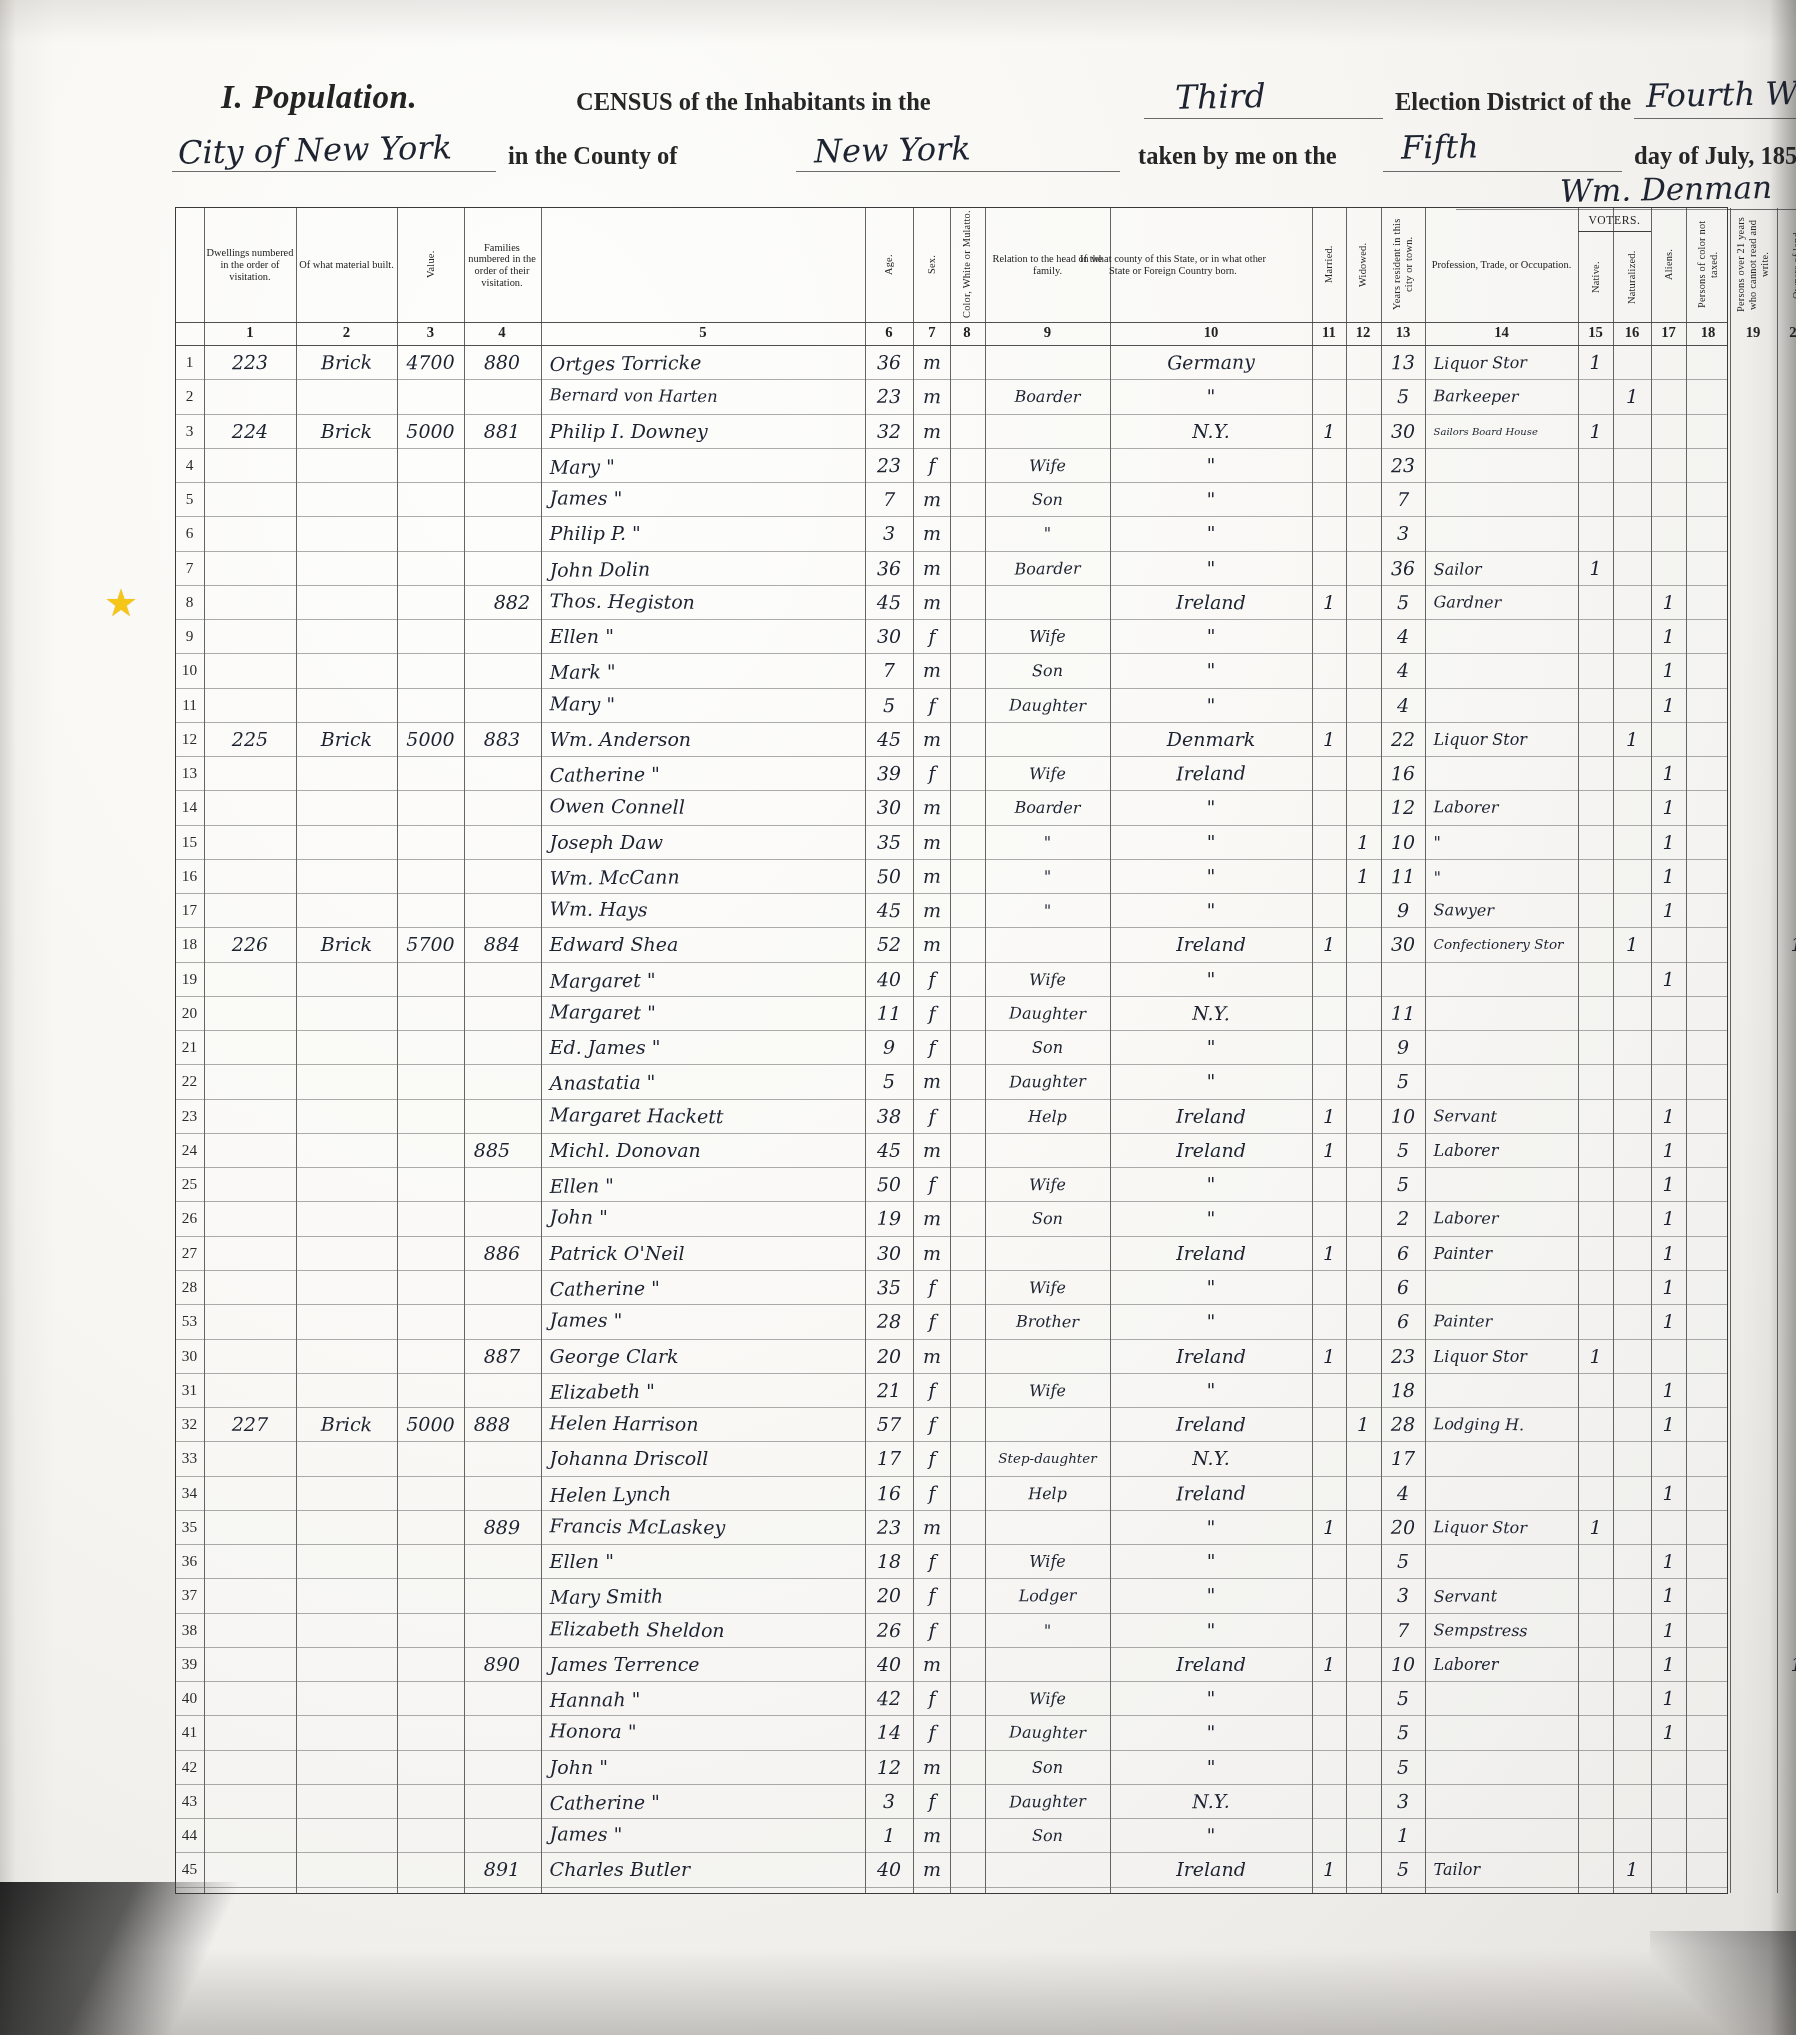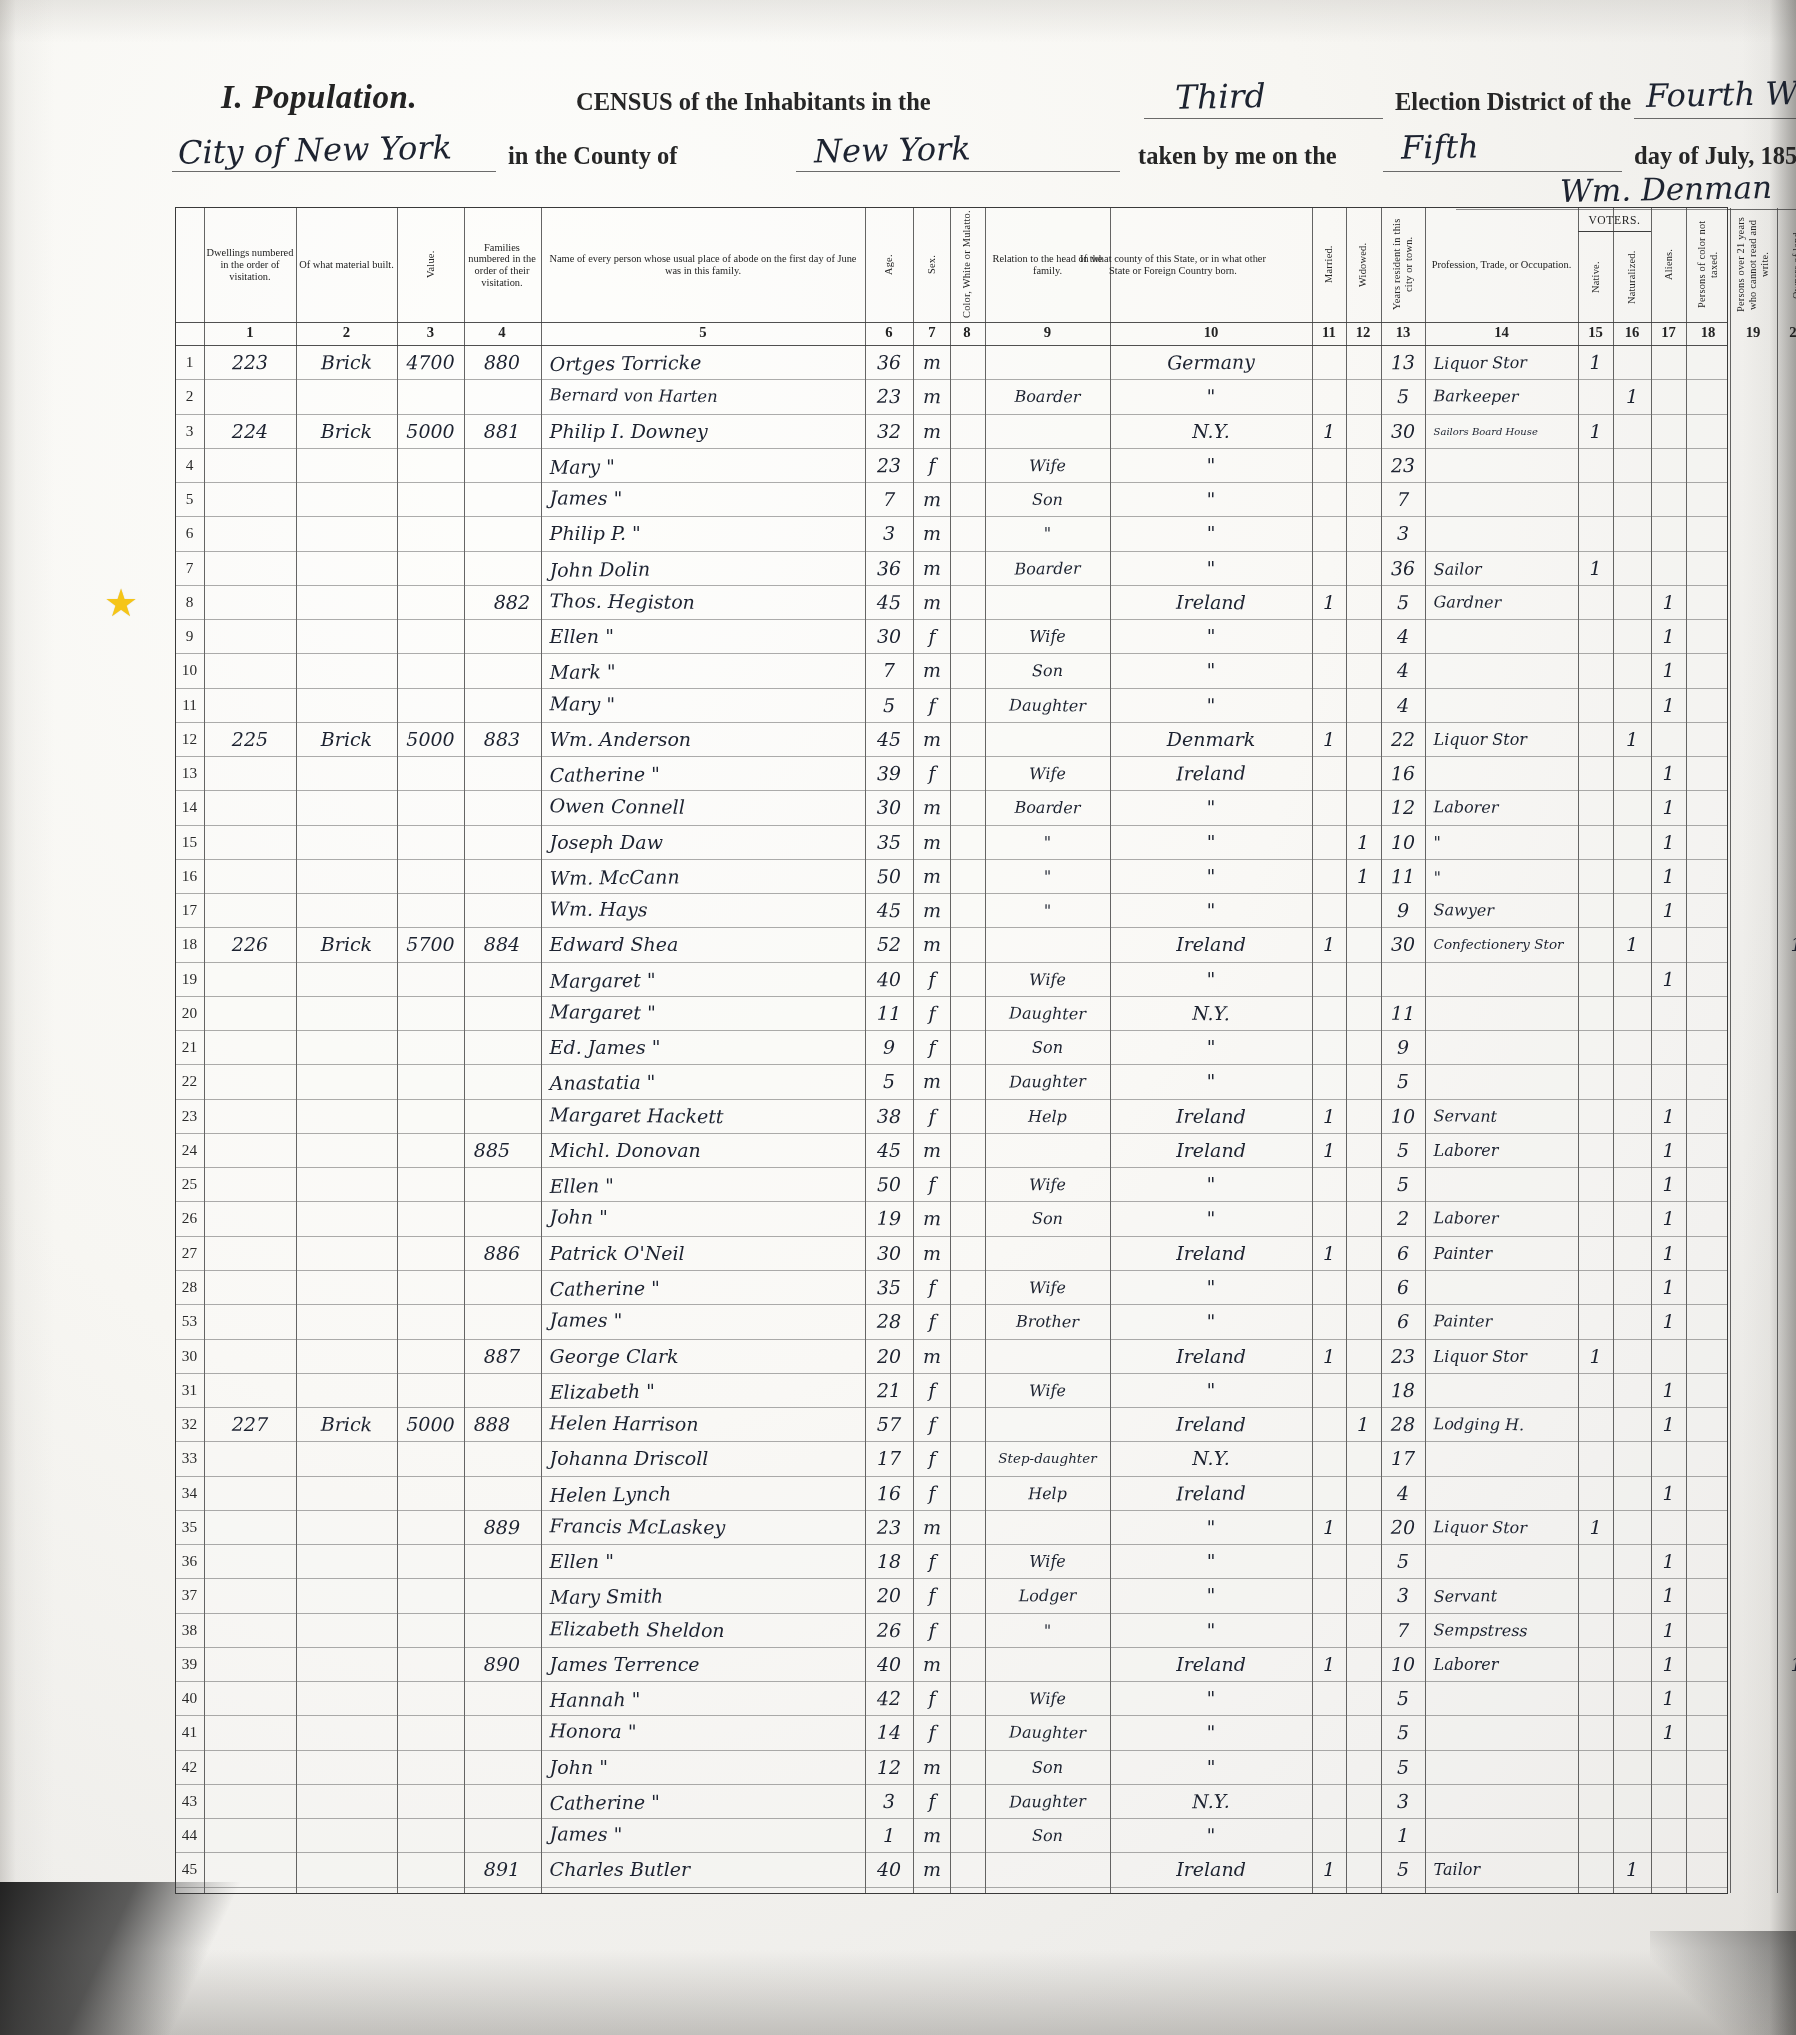--- a/index.html
+++ b/index.html
@@ -255,21 +255,20 @@
       <div class="vline" style="left: 1554px;"></div>
       <div class="vline" style="left: 1601px;"></div>
       <div class="hline strong" style="top: 114px;"></div>
       <div class="hline strong" style="top: 137px;"></div>
       <div class="voters-hdr" style="left: 1402px; width: 73px;">VOTERS.</div>
       <div style="position: absolute; left: 1402px; width: 73px; top: 23px; height: 1.2px; background: rgb(61, 61, 61);"></div>
       <div class="colhdr" style="left: 28px; width: 92px;">Dwellings numbered in the order of visitation.</div>
       <div class="colhdr" style="left: 120px; width: 101px;">Of what material built.</div>
       <div class="colhdr vert" style="left: 221px; width: 67px;">Value.</div>
       <div class="colhdr" style="left: 288px; width: 76px;">Families numbered in the order of their visitation.</div>
-      <div class="colhdr" style="left: 365px; width: 324px;">Name of every person whose usual place of abode on the first day of June was in this family.</div>
       <div class="colhdr vert" style="left: 689px; width: 48px;">Age.</div>
       <div class="colhdr vert" style="left: 737px; width: 38px;">Sex.</div>
       <div class="colhdr vert" style="left: 774px; width: 34px;">Color, White or Mulatto.</div>
       <div class="colhdr" style="left: 809px; width: 125px;">Relation to the head of the family.</div>
       <div class="colhdr" style="left: 896px; width: 202px;">In what county of this State, or in what other State or Foreign Country born.</div>
       <div class="colhdr vert" style="left: 1136px; width: 34px;">Married.</div>
       <div class="colhdr vert" style="left: 1170px; width: 34px;">Widowed.</div>
       <div class="colhdr vert" style="left: 1205px; width: 44px;">Years resident in this city or town.</div>
       <div class="colhdr" style="left: 1249px; width: 153px;">Profession, Trade, or Occupation.</div>
       <div class="colhdr vert" style="left: 1402px; width: 35px; top: 27px; height: 84px;">Native.</div>

